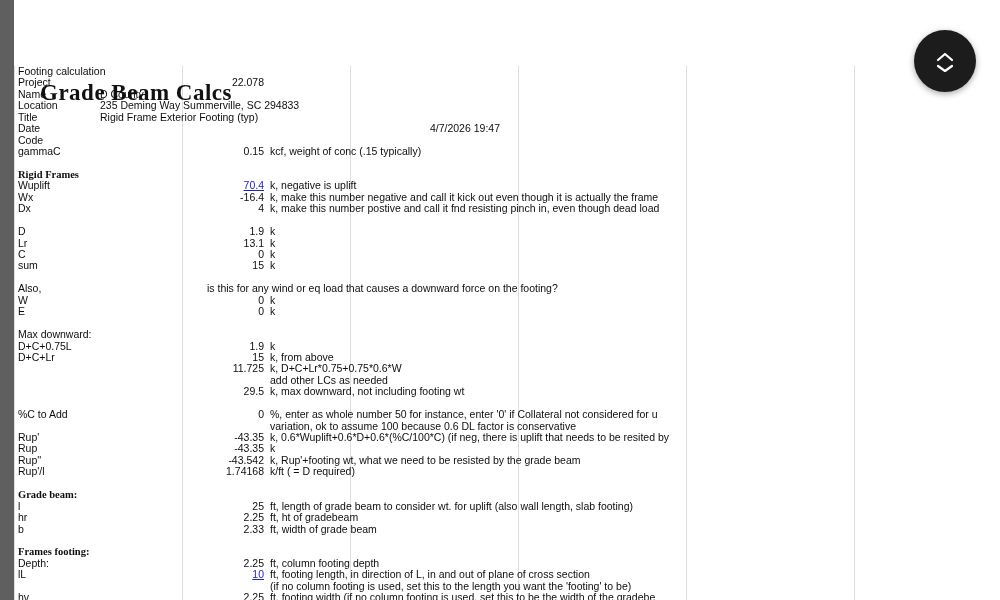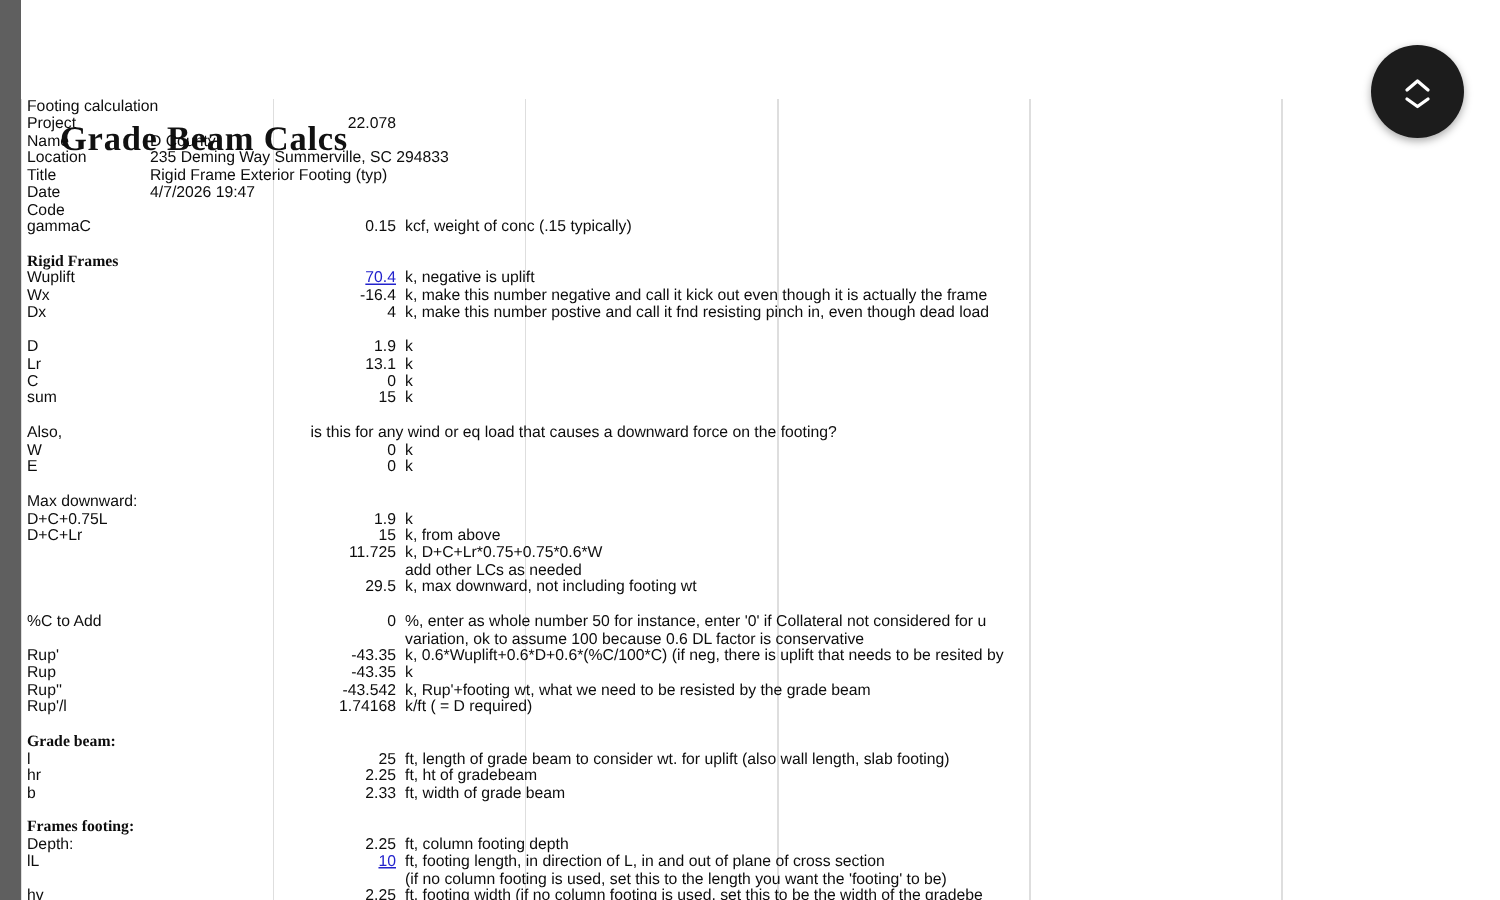--- a/index.html
+++ b/index.html
@@ -124,21 +124,21 @@
           <div class="c-val" style="text-align: left; left: 86px; width: 400px;">235 Deming Way Summerville, SC 294833</div>
           <div class="c-note"></div>
         </div>
         <div class="row">
           <div class="c-label">Title</div>
           <div class="c-val" style="text-align: left; left: 86px; width: 400px;">Rigid Frame Exterior  Footing (typ)</div>
           <div class="c-note"></div>
         </div>
         <div class="row">
           <div class="c-label">Date</div>
-          <div class="c-val" style="text-align: left; left: 86px; width: 400px;">4/7/2026 19:47</div>
+          <div class="c-val" style="text-align: right; left: 86px; width: 400px;">4/7/2026 19:47</div>
           <div class="c-note"></div>
         </div>
         <div class="row">
           <div class="c-label">Code</div>
           <div class="c-val"></div>
           <div class="c-note"></div>
         </div>
         <div class="row">
           <div class="fill-blue"></div>
           <div class="c-label">gammaC</div>

